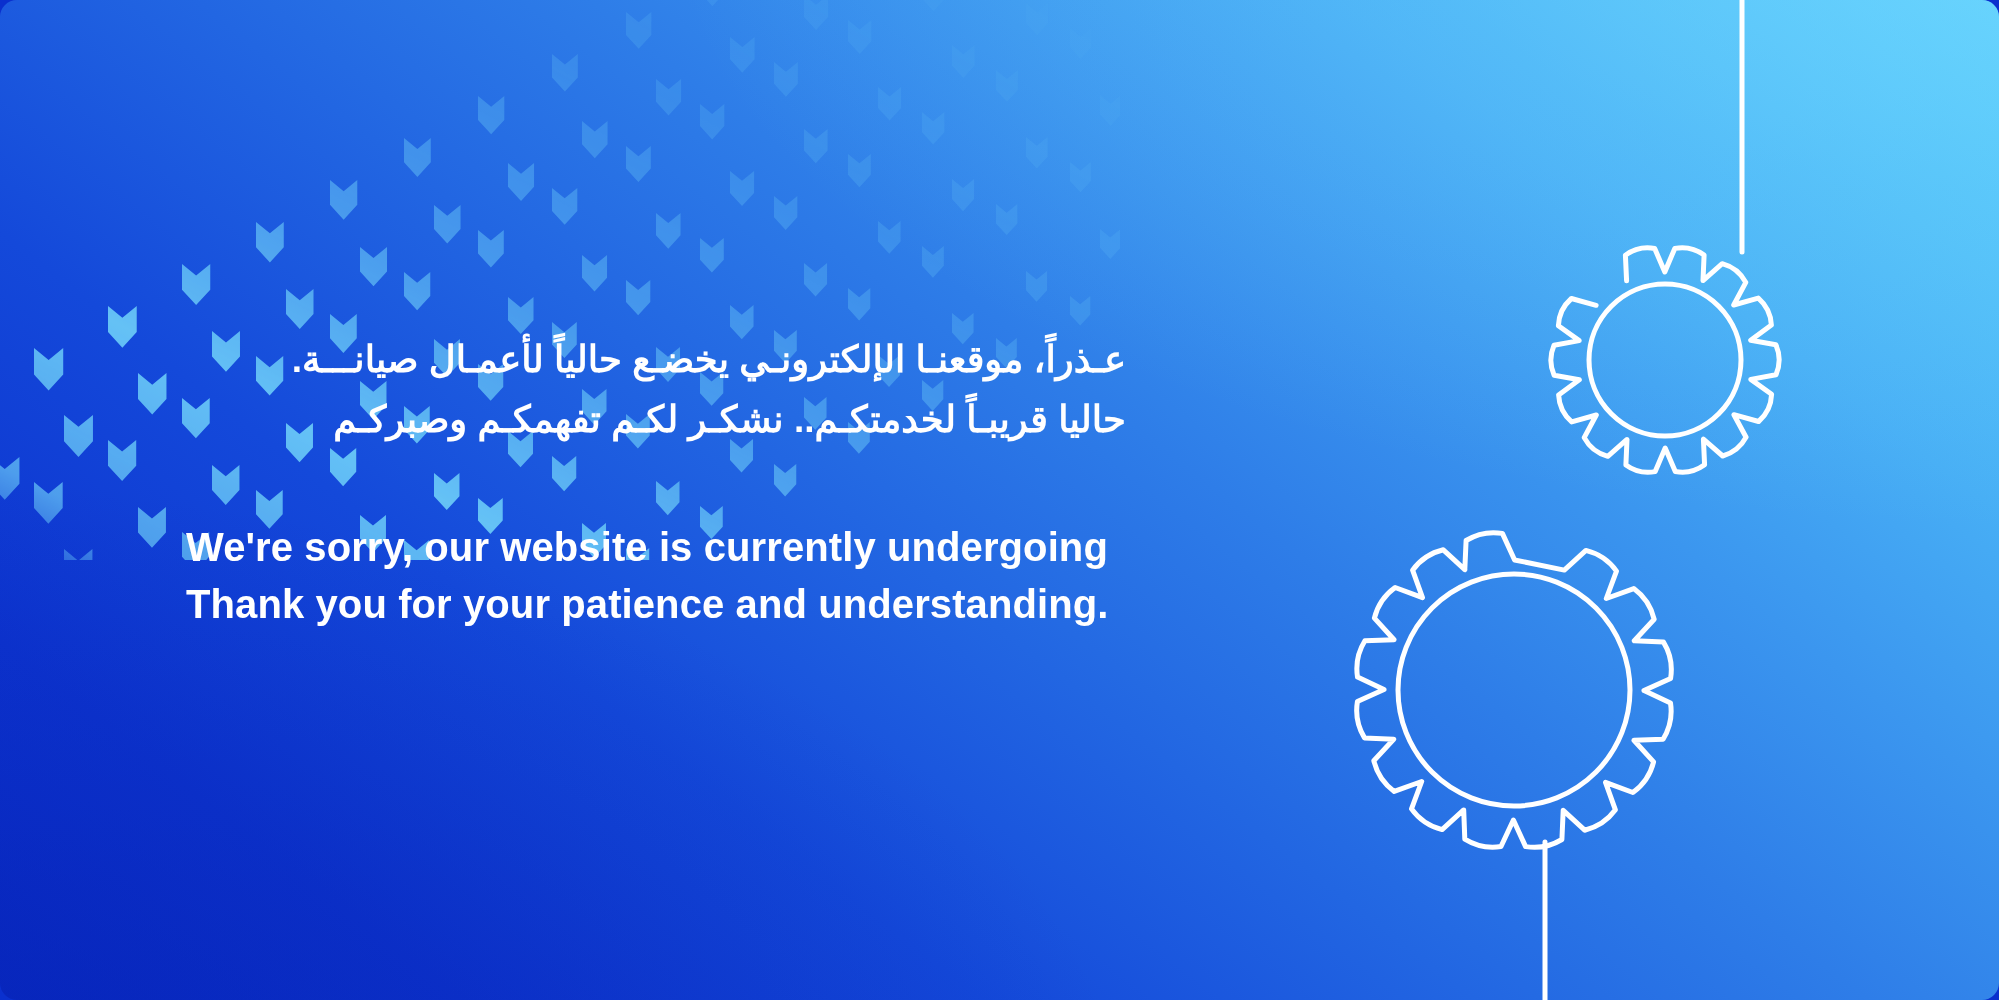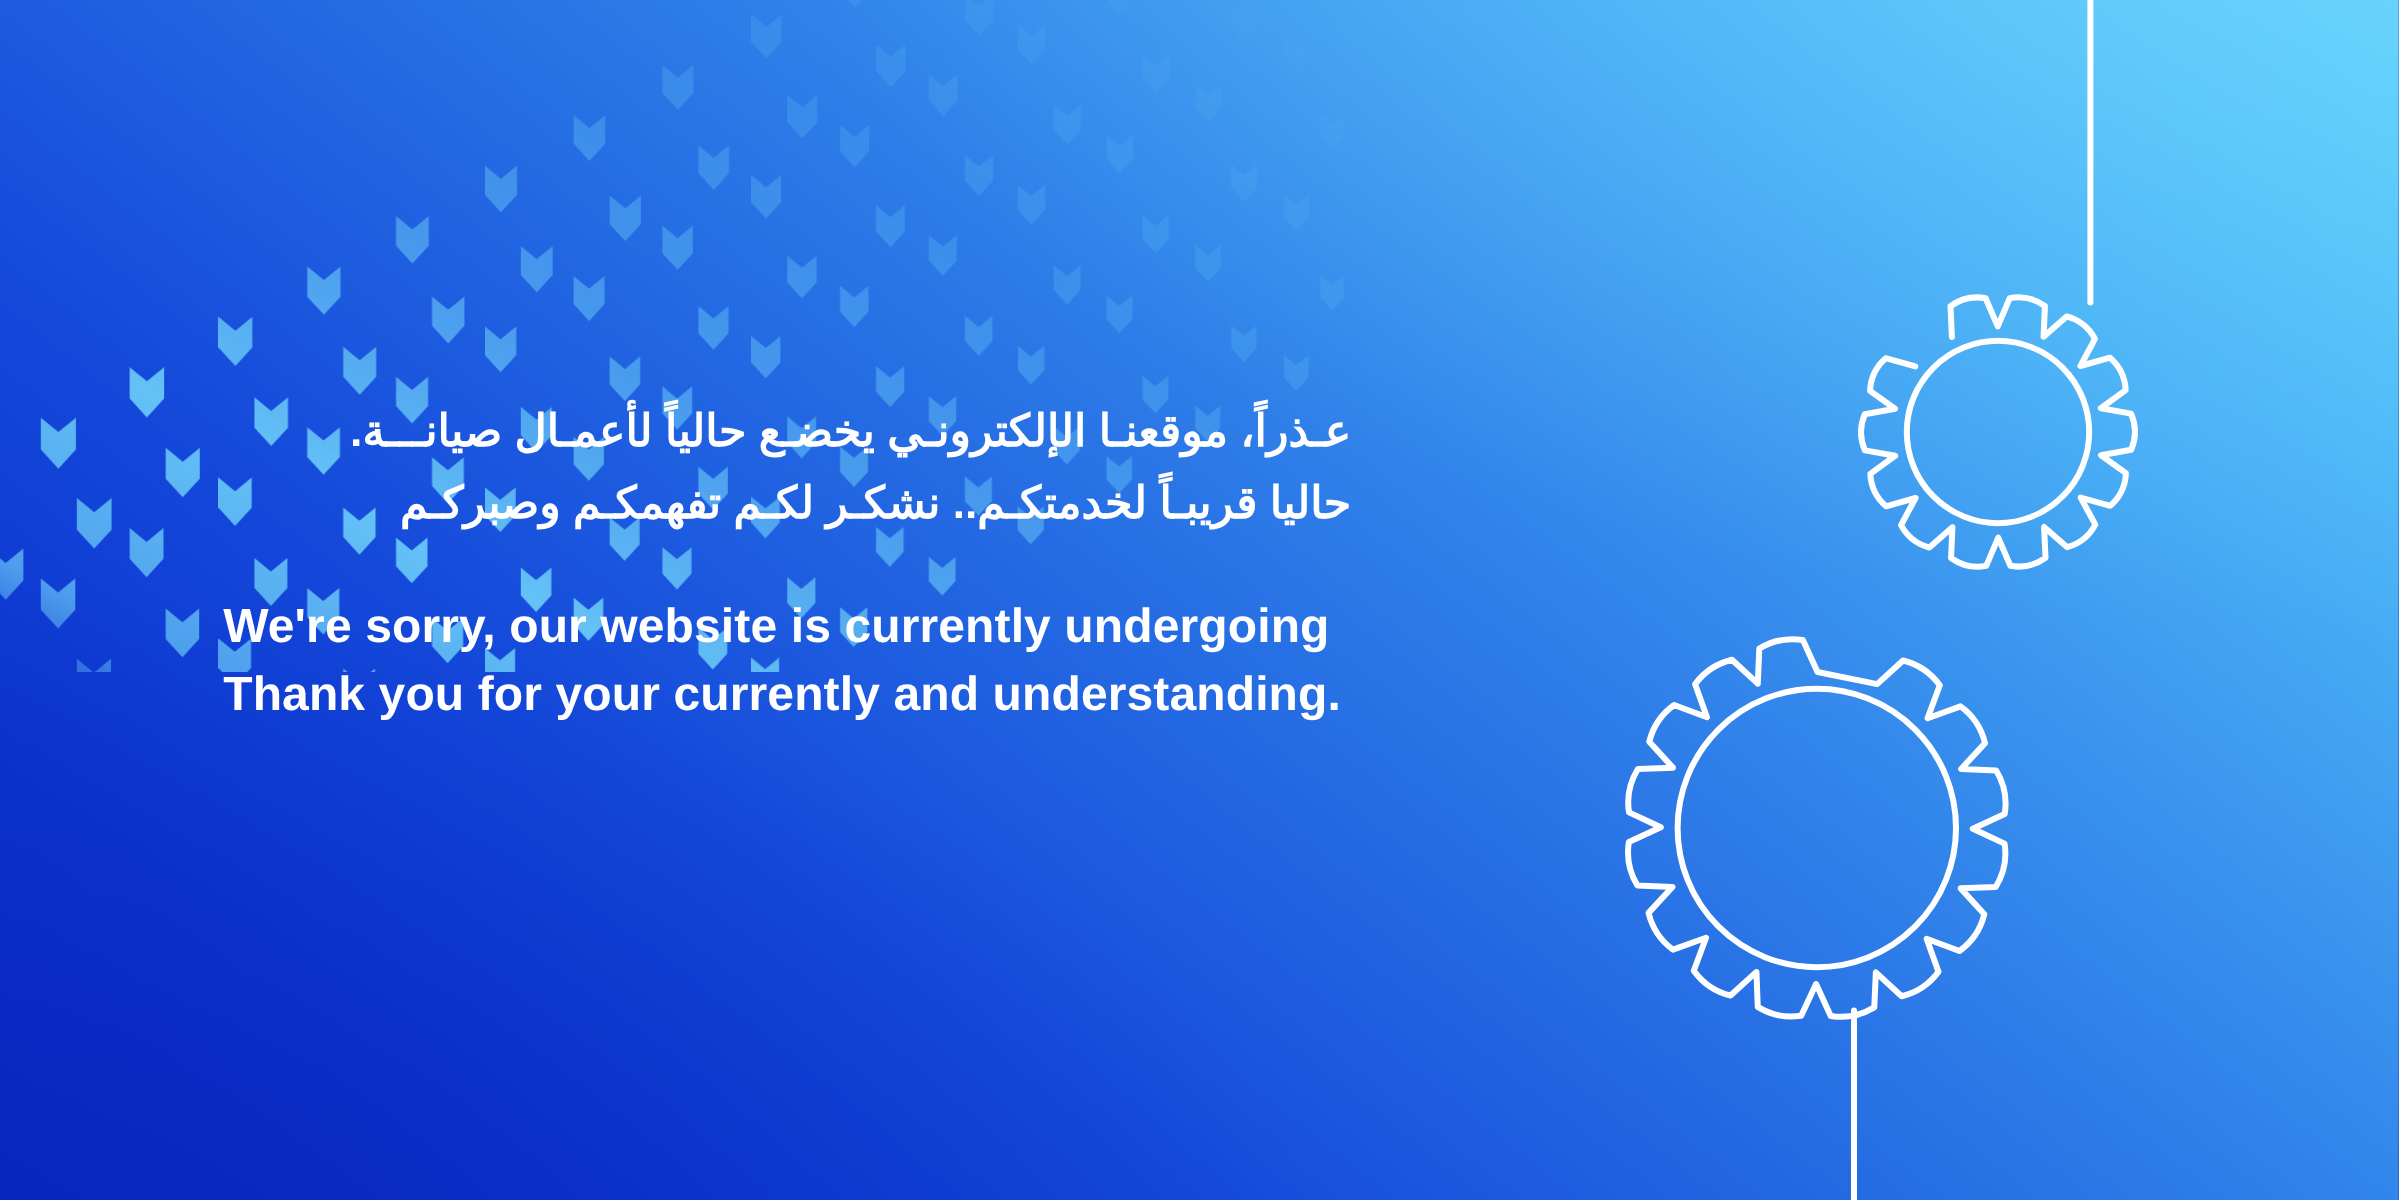--- a/index.html
+++ b/index.html
@@ -4,20 +4,21 @@
 <title>Maintenance</title>
 <style>
   * { margin:0; padding:0; box-sizing:border-box; }
   html,body { width:1999px; height:1000px; overflow:hidden; background:#0a30ce; }
 
   .stage{
     position:relative;
     width:1999px; height:1000px;
     overflow:hidden;
     font-family:"Liberation Sans", sans-serif;
+    border-radius:17px;
   }
 
   
   .bg{
     position:absolute; inset:0;
     background:
       linear-gradient(38deg,
         #0a2ccb 0%,
         #0d34d0 14%,
         #1449da 30%,
@@ -62,21 +63,21 @@
   }
   .ar-block{ direction:rtl; text-align:right; width:940px; }
   .ar-line{
     color:#ffffff;
     font-size:37px;
     line-height:60px;
     font-weight:600;
     letter-spacing:.2px;
     white-space:nowrap;
   }
-  .en-block{ margin-top:44px; }
+  .en-block{ margin-top:69px; }
   .en-line{
     color:#ffffff;
     font-size:40px;
     line-height:57px;
     font-weight:700;
     letter-spacing:.1px;
     white-space:nowrap;
   }
 </style>
 </head>
@@ -249,18 +250,18 @@
 
   <div class="copy">
 
     <div class="ar-block" dir="rtl">
       <div class="ar-line">عـذراً، موقعنـا الإلكترونـي يخضـع حالياً لأعمـال صيانـــة.</div>
       <div class="ar-line">حاليا قريبـاً لخدمتكـم.. نشكـر لكـم تفهمكـم وصبركـم</div>
     </div>
 
     <div class="en-block" dir="ltr">
       <div class="en-line">We're sorry, our website is currently undergoing</div>
-      <div class="en-line">Thank you for your currently and understanding.</div>
+      <div class="en-line">Thank you for your patience and understanding.</div>
     </div>
 
   </div>
 
 </div>
 
 </body></html>

